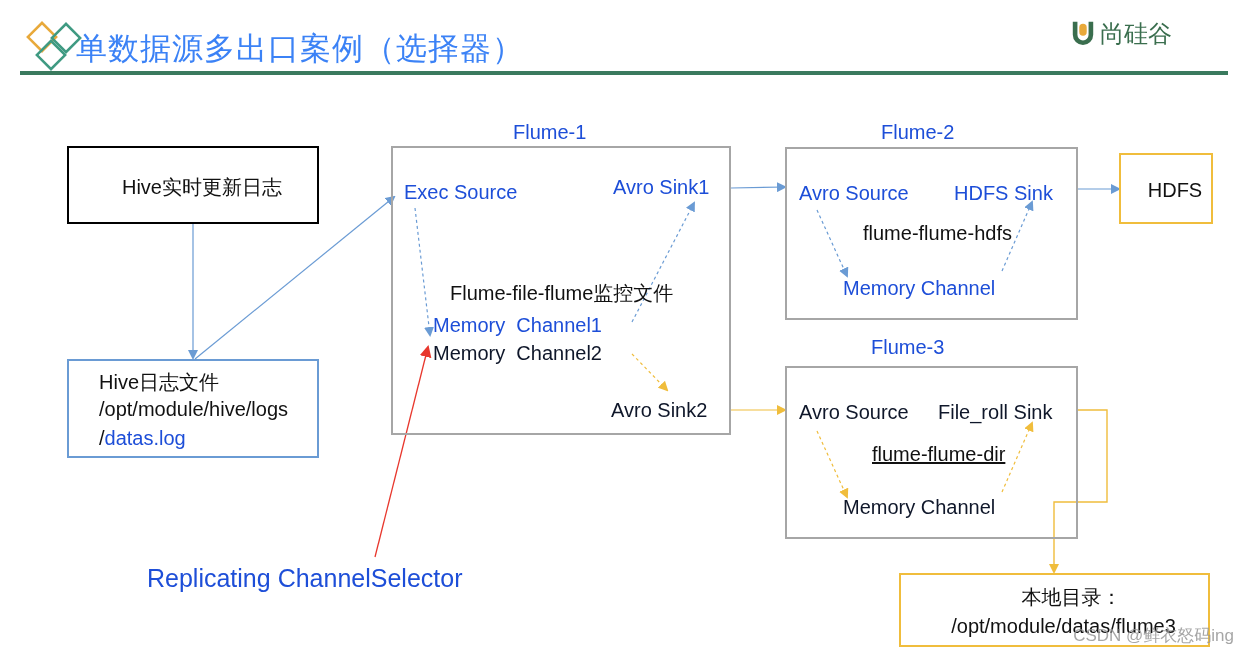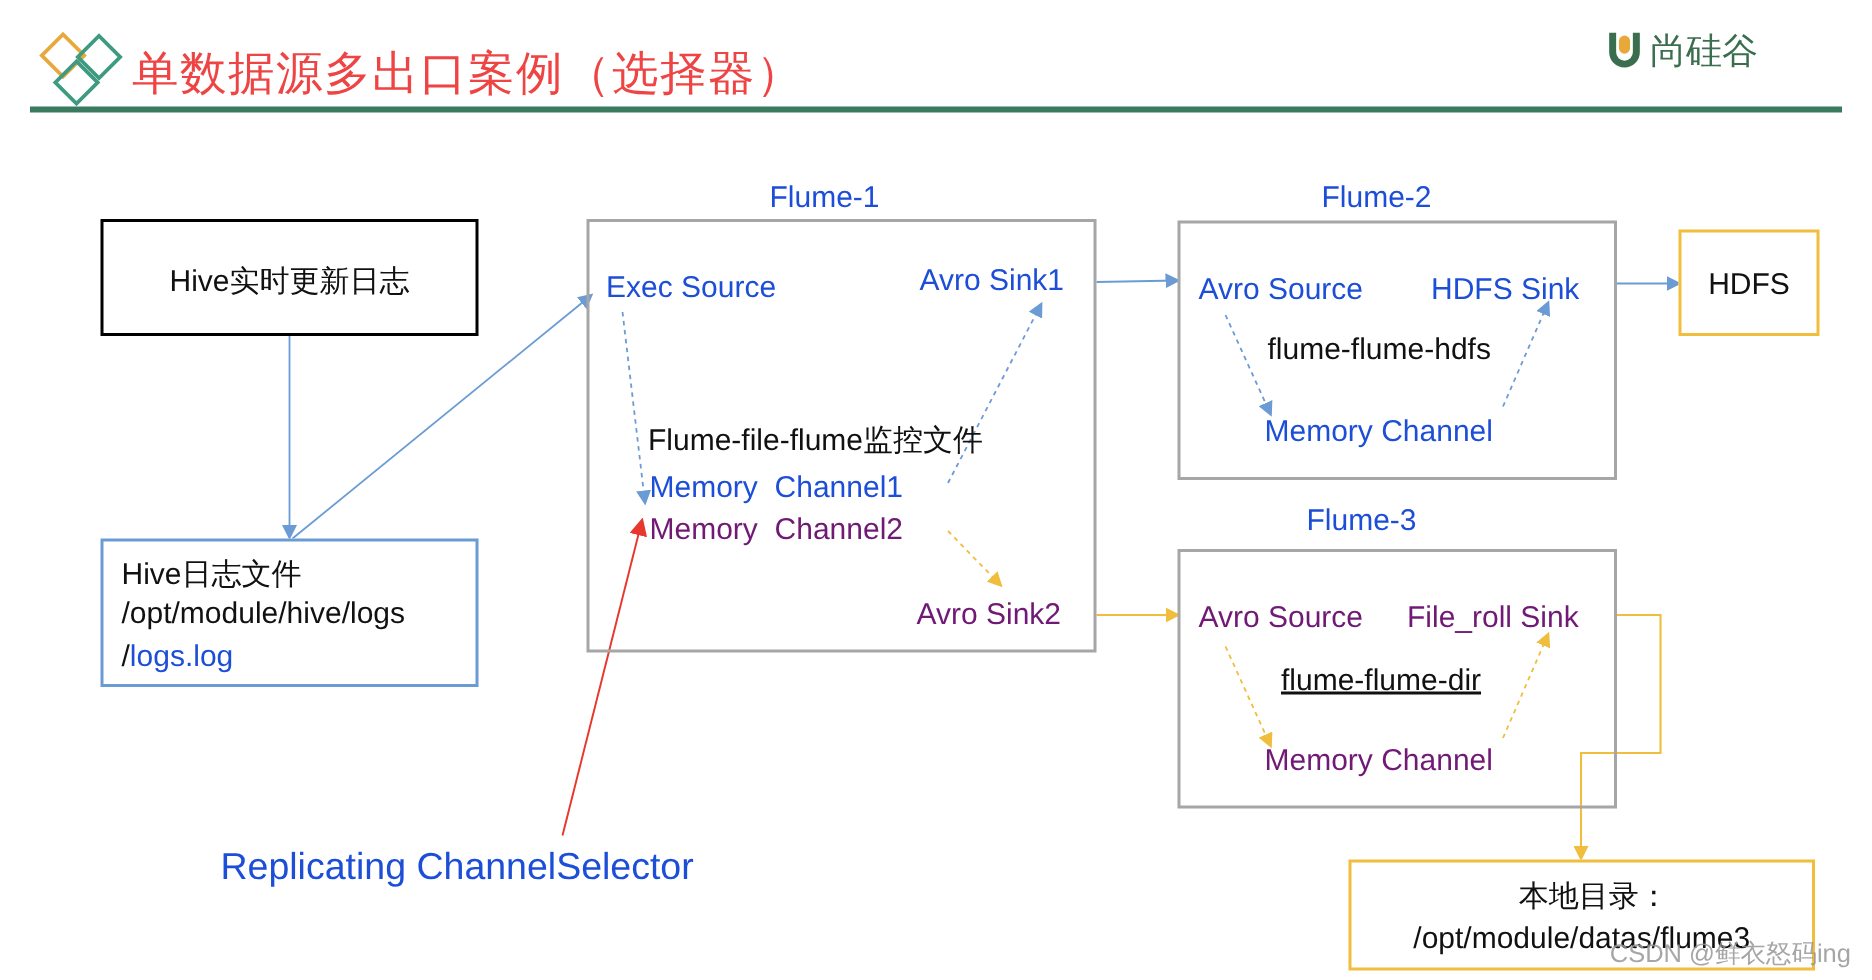--- a/index.html
+++ b/index.html
@@ -1,28 +1,28 @@
 <!DOCTYPE html>
 <html><head>
 <meta charset="utf-8">
 <style>
   html, body { margin:0; padding:0; background:#ffffff; }
   body { width:1248px; height:653px; position:relative; overflow:hidden;
          font-family:"Liberation Sans","DejaVu Sans",sans-serif; }
   .abs { position:absolute; }
-  .title { left:88px; top:28px; font-size:31px; color:#ef4444; letter-spacing:1px; white-space:nowrap; }
+  .title { left:76px; top:28px; font-size:31px; color:#3b82f6; letter-spacing:1px; white-space:nowrap; }
   .header-rule { left:20px; top:71px; width:1208px; height:4px; background:#3a7a5e; }
   .logo { left:1070px; top:18px; height:34px; display:flex; align-items:flex-start; }
   .logo-mark { width:26px; height:30px; position:relative; }
   .logo-text { font-size:24px; color:#3a6e4e; margin-left:4px; font-family:"DejaVu Sans",sans-serif; }
   .box { position:absolute; box-sizing:border-box; background:#fff; }
   .t { position:absolute; white-space:nowrap; font-size:20px; }
   .red { color:#1d4ed8; }
-  .yel { color:#701a75; }
-  .blk { color:#111; }
+  .yel { color:#0f172a; }
+  .blk { color:#111;margin-left:18px; }
   svg.lines { position:absolute; left:0; top:0; }
   .watermark { right:14px; bottom:6px; font-size:17px; color:rgba(150,150,150,0.85);margin-top:19px; }
 </style>
 </head>
 <body>
 
 <svg class="abs" style="left:26px;top:18px;" width="60" height="56" viewBox="0 0 60 56">
   <rect x="6" y="9" width="20" height="20" transform="rotate(45 16 19)" fill="none" stroke="#e8a93a" stroke-width="2.5"></rect>
   <rect x="30" y="10" width="20" height="20" transform="rotate(45 40 20)" fill="none" stroke="#3f9a82" stroke-width="2.5"></rect>
   <rect x="15" y="27" width="20" height="20" transform="rotate(45 25 37)" fill="none" stroke="#3f9a82" stroke-width="2.5"></rect>
@@ -66,21 +66,21 @@
 </svg>
 
 <div class="box" style="left:67px;top:146px;width:252px;height:78px;border:2px solid #000;">
   <div class="t blk" style="left:0;right:0;top:26px;text-align:center;">Hive实时更新日志</div>
 </div>
 
 <div class="box" style="left:67px;top:359px;width:252px;height:99px;border:2px solid #6a9bd4;">
   <div class="t blk" style="left:12px;top:8px;">Hive日志文件</div>
   <div class="t blk" style="left:12px;top:37px;">/opt/module/hive/logs</div>
   <div class="t blk" style="left:12px;top:66px;">
-    <span>/</span><span class="red">logs.log</span>
+    <span>/</span><span class="red">datas.log</span>
   </div>
 </div>
 
 <div class="t red" style="left:513px;top:121px;">Flume-1</div>
 <div class="box" style="left:391px;top:146px;width:340px;height:289px;border:2px solid #a6a6a6;background:transparent;">
 </div>
 <div class="t red" style="left:404px;top:181px;">Exec Source</div>
 <div class="t red" style="left:613px;top:176px;">Avro Sink1</div>
 <div class="t blk" style="left:432px;top:280px;">Flume-file-flume监控文件</div>
 <div class="t red" style="left:433px;top:314px;">

